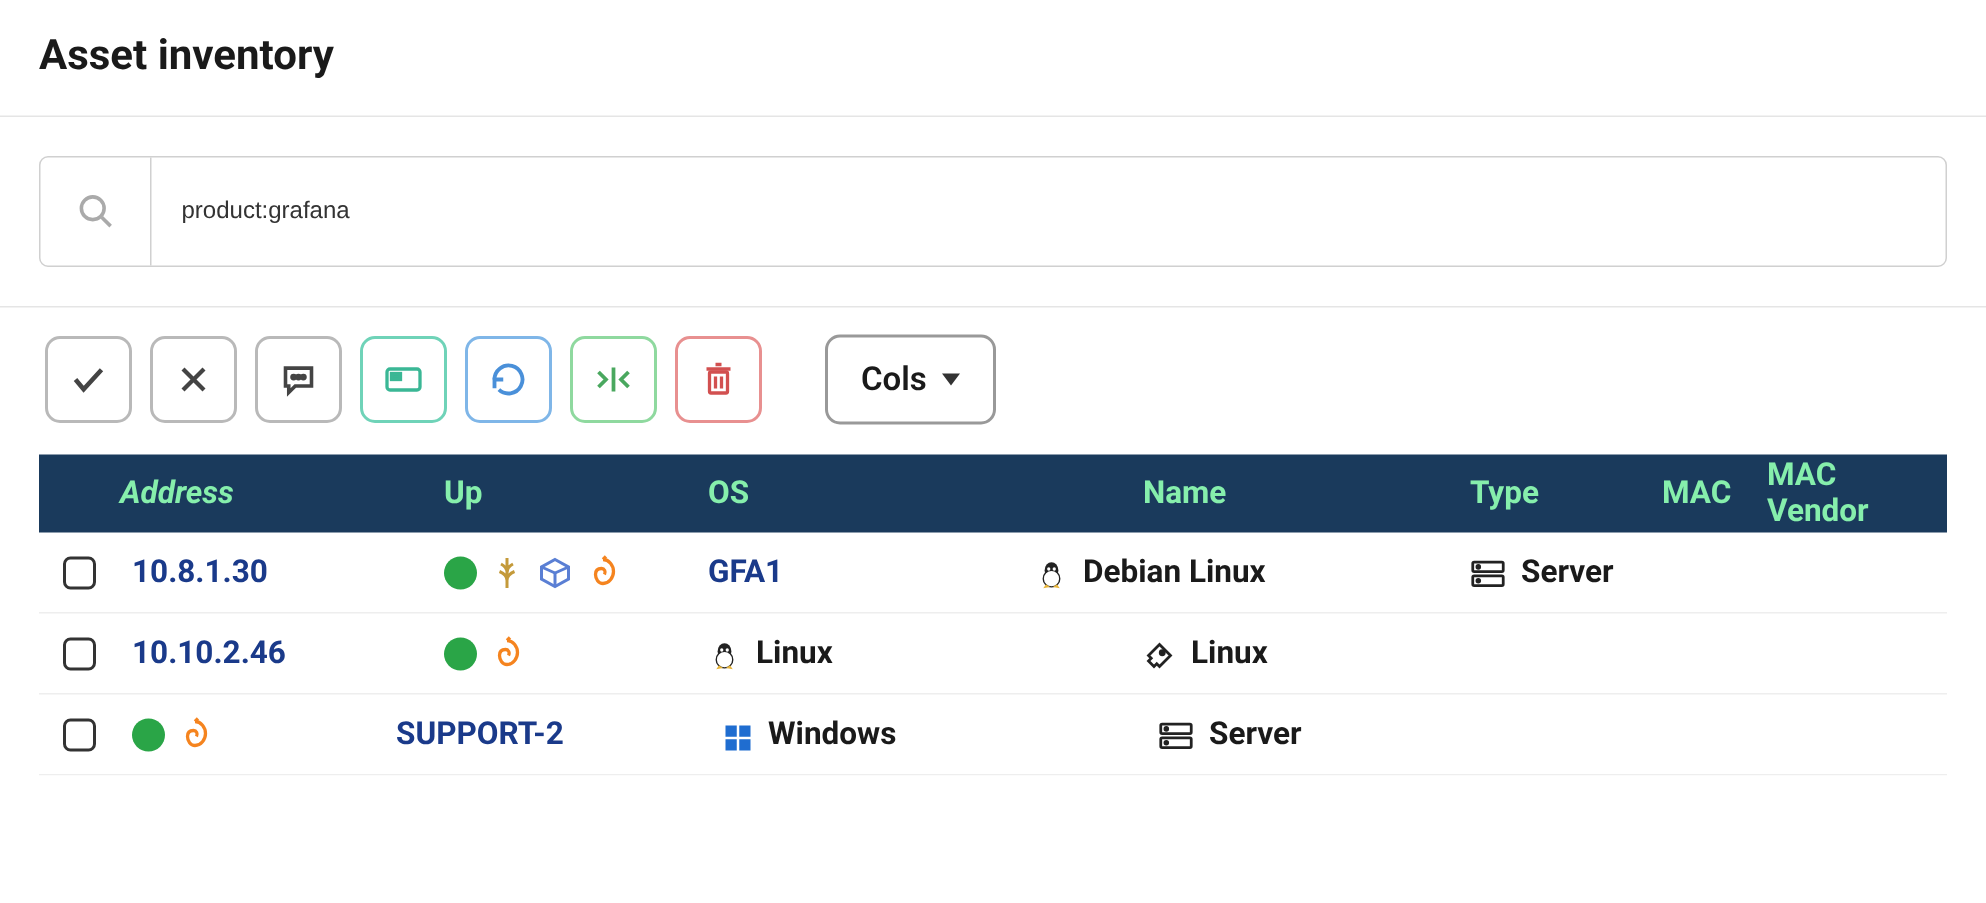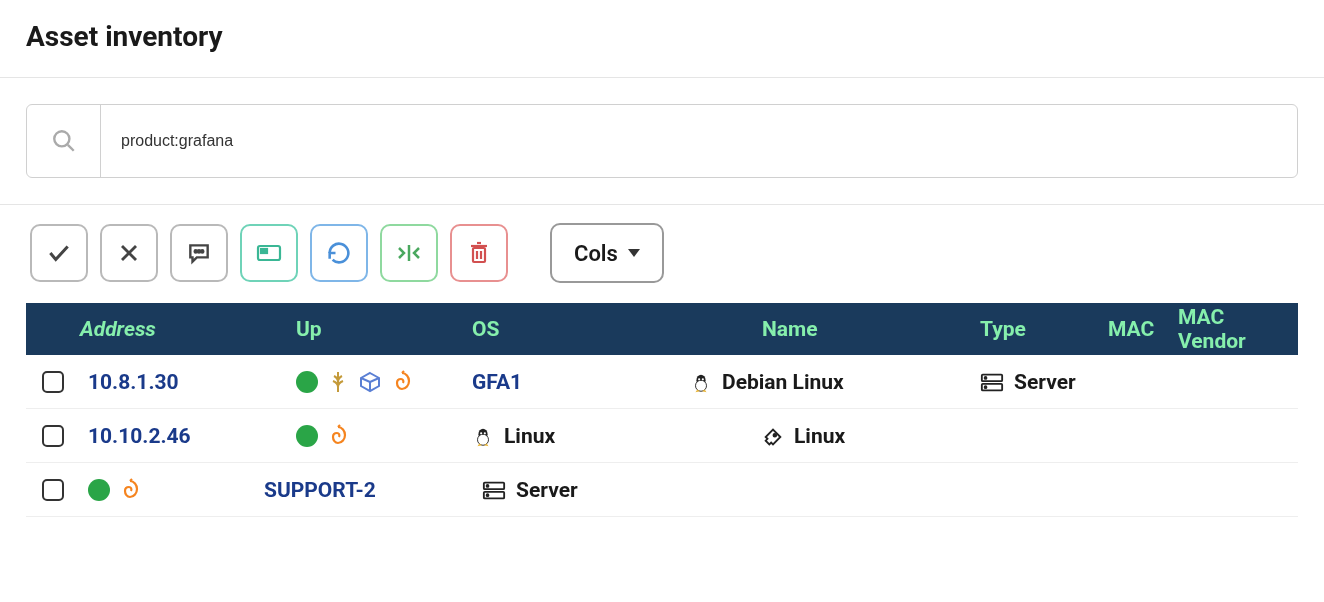--- a/index.html
+++ b/index.html
@@ -241,20 +241,33 @@
             <span class="status-dot"></span>
             <span>
               <svg width="24" height="24" viewBox="0 0 24 24" fill="none" stroke="#f5841f" stroke-width="2.2">
                 <path d="M12 3 C16 3 19 7 19 11 C19 15 16 19 12 19 C9 19 7 16 7 13 C7 10 9 9 11 9 C13 9 14 11 13 13"></path>
                 <path d="M12 3 L14 1"></path>
               </svg>
             </span>
           </div>
         </div>
         <div class="cell col-name link">SUPPORT-2</div>
+        <div class="cell col-os">
+          <div class="os-cell">
+            <span>
+              <svg width="20" height="20" viewBox="0 0 24 24" fill="#1f6dd0">
+                <rect x="2" y="2" width="9" height="9"></rect>
+                <rect x="13" y="2" width="9" height="9"></rect>
+                <rect x="2" y="13" width="9" height="9"></rect>
+                <rect x="13" y="13" width="9" height="9"></rect>
+              </svg>
+            </span>
+            <span>Windows</span>
+          </div>
+        </div>
         <div class="cell col-type">
           <div class="type-cell">
             <span>
               <svg width="24" height="22" viewBox="0 0 26 22" fill="none" stroke="#222" stroke-width="2">
                 <rect x="2" y="2" width="22" height="7" rx="1"></rect>
                 <rect x="2" y="12" width="22" height="7" rx="1"></rect>
                 <circle cx="6" cy="5.5" r="1" fill="#222"></circle>
                 <circle cx="6" cy="15.5" r="1" fill="#222"></circle>
               </svg>
             </span>

